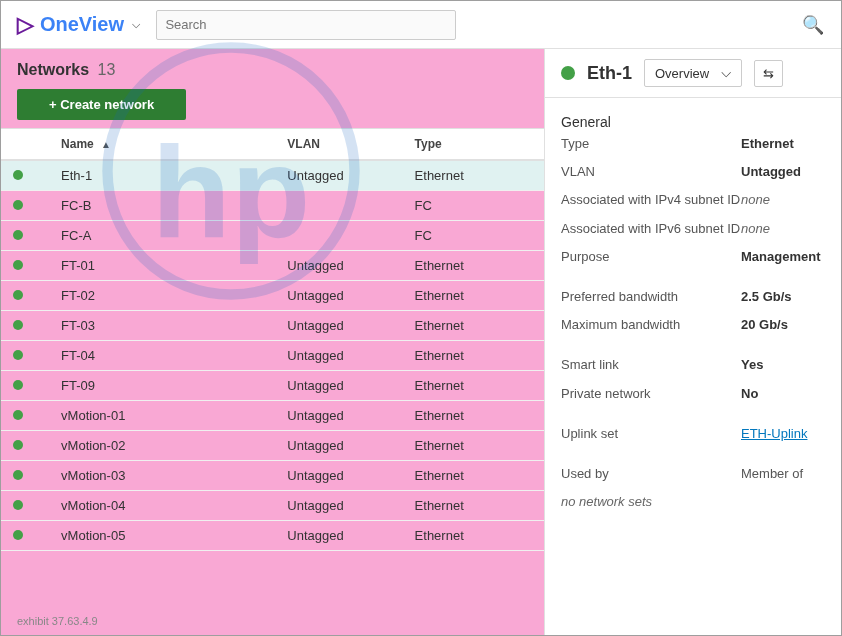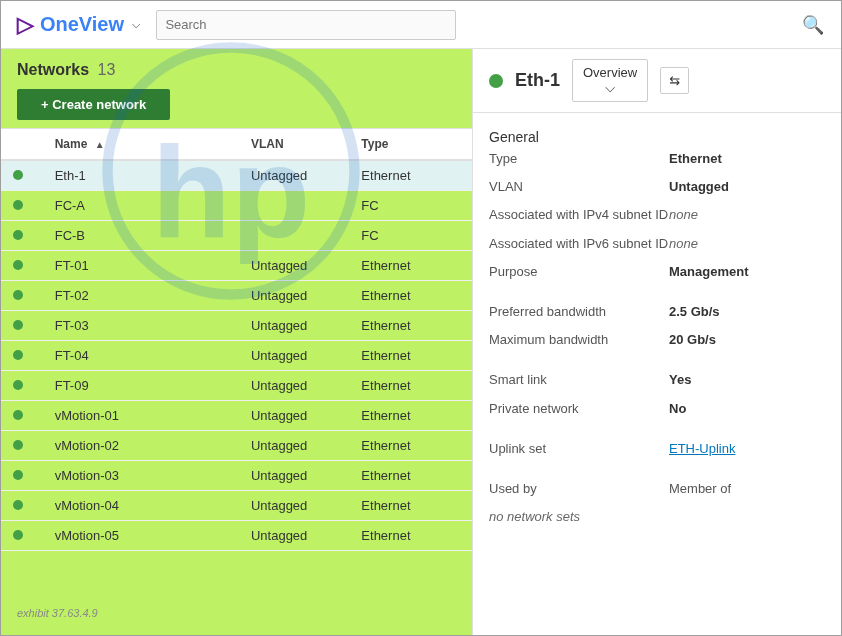--- a/index.html
+++ b/index.html
@@ -71,23 +71,23 @@
       cursor: pointer;
     }
     
     .main {
       display: flex;
       flex: 1;
       overflow: hidden;
     }
     
     .left-panel {
-      width: 472px;
+      width: 544px;
       border-right: 1px solid #e0e0e0;
-      background: #bef264;
+      background: #f9a8d4;
       display: flex;
       flex-direction: column;
       overflow: hidden;
     }
     .panel-header {
       padding: 12px 16px 8px;
       border-bottom: 1px solid #e0e0e0;
       flex-shrink: 0;
     }
     .panel-title {
@@ -98,21 +98,21 @@
     }
     .panel-title-count {
       font-weight: 400;
       color: #666;
       margin-left: 4px;
     }
     .create-btn {
       background: #2e7d32;
       color: #fff;
       border: none;
-      padding: 8px 24px;
+      padding: 8px 32px;
       font-size: 13px;
       font-weight: 600;
       cursor: pointer;
       display: flex;
       align-items: center;
       gap: 6px;
       border-radius: 2px;
     }
     
     .table-wrap {
@@ -191,23 +191,22 @@
     }
     .overview-btn {
       border: 1px solid #ccc;
       background: #fff;
       padding: 5px 10px;
       cursor: pointer;
       font-size: 13px;
       border-radius: 2px;
       display: flex;
       align-items: center;
-      gap: 0;
-      color: #333;
-      flex-direction: column;
+      gap: 12px;
+      color: #333;
     }
     .action-btn {
       border: 1px solid #ccc;
       background: #fff;
       padding: 5px 8px;
       cursor: pointer;
       font-size: 13px;
       border-radius: 2px;
       color: #333;
     }
@@ -249,25 +248,24 @@
       text-decoration: underline;
       cursor: pointer;
       font-weight: 400;
     }
     .detail-divider {
       grid-column: 1 / -1;
       height: 12px;
     }
     .exhibit-text {
       position: absolute;
-      bottom: 16px;
+      bottom: 8px;
       left: 16px;
       font-size: 11px;
       color: #888;
-      font-style: italic;
       margin-top: 44px;
     }
     
     .hp-watermark {
       position: absolute;
       top: 40px;
       left: 100px;
       width: 260px;
       height: 260px;
       opacity: 0.18;
@@ -317,27 +315,27 @@
           </thead>
           <tbody id="networks-tbody">
           <tr class="selected">
                 <td><span class="status-dot green"></span></td>
                 <td>Eth-1</td>
                 <td>Untagged</td>
                 <td>Ethernet</td>
               </tr>
               <tr>
                 <td><span class="status-dot green"></span></td>
-                <td>FC-A</td>
+                <td>FC-B</td>
                 <td></td>
                 <td>FC</td>
               </tr>
               <tr>
                 <td><span class="status-dot green"></span></td>
-                <td>FC-B</td>
+                <td>FC-A</td>
                 <td></td>
                 <td>FC</td>
               </tr>
               <tr>
                 <td><span class="status-dot green"></span></td>
                 <td>FT-01</td>
                 <td>Untagged</td>
                 <td>Ethernet</td>
               </tr>
               <tr>

